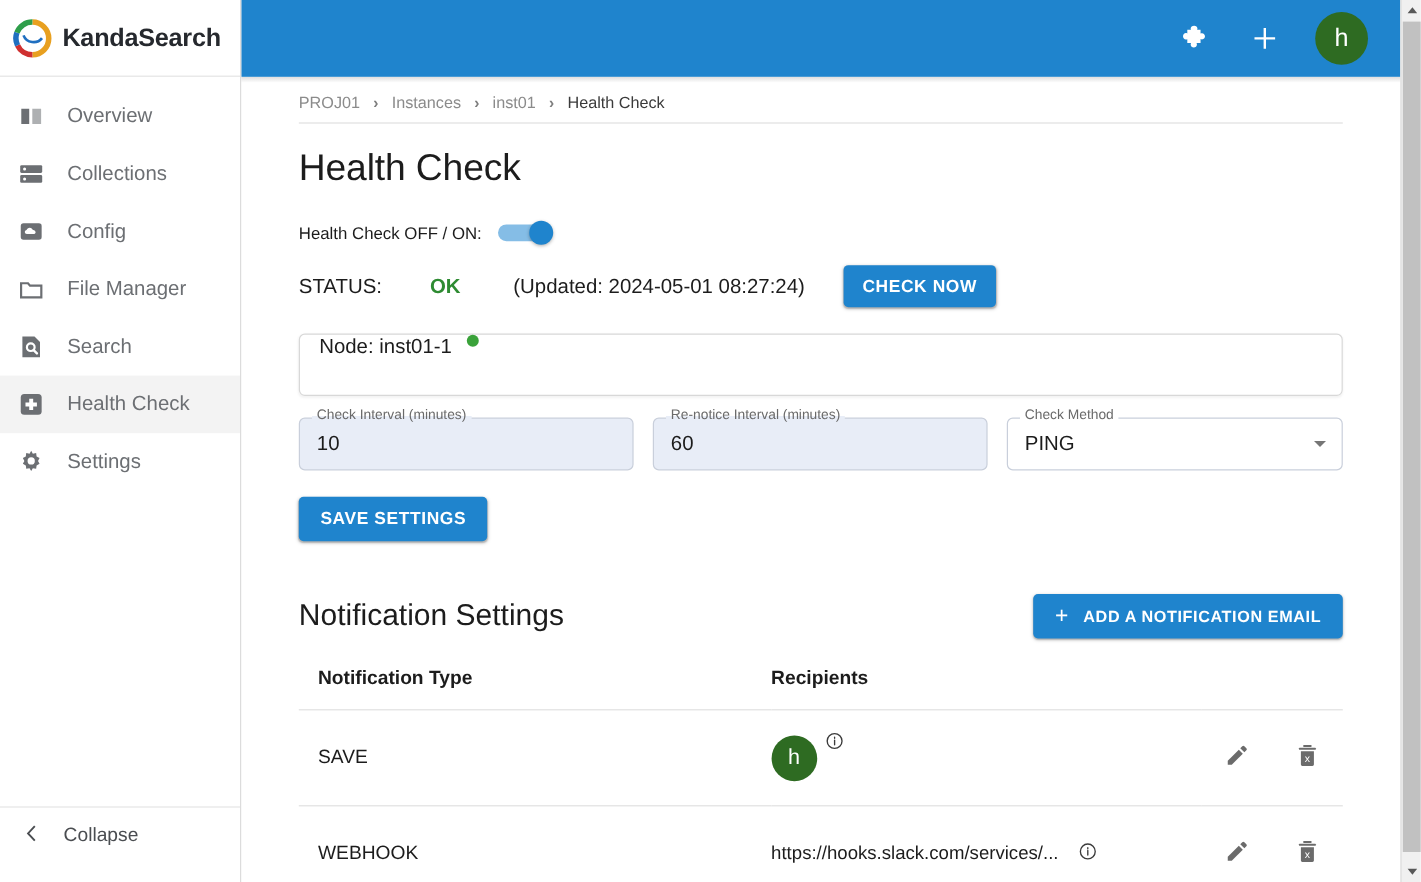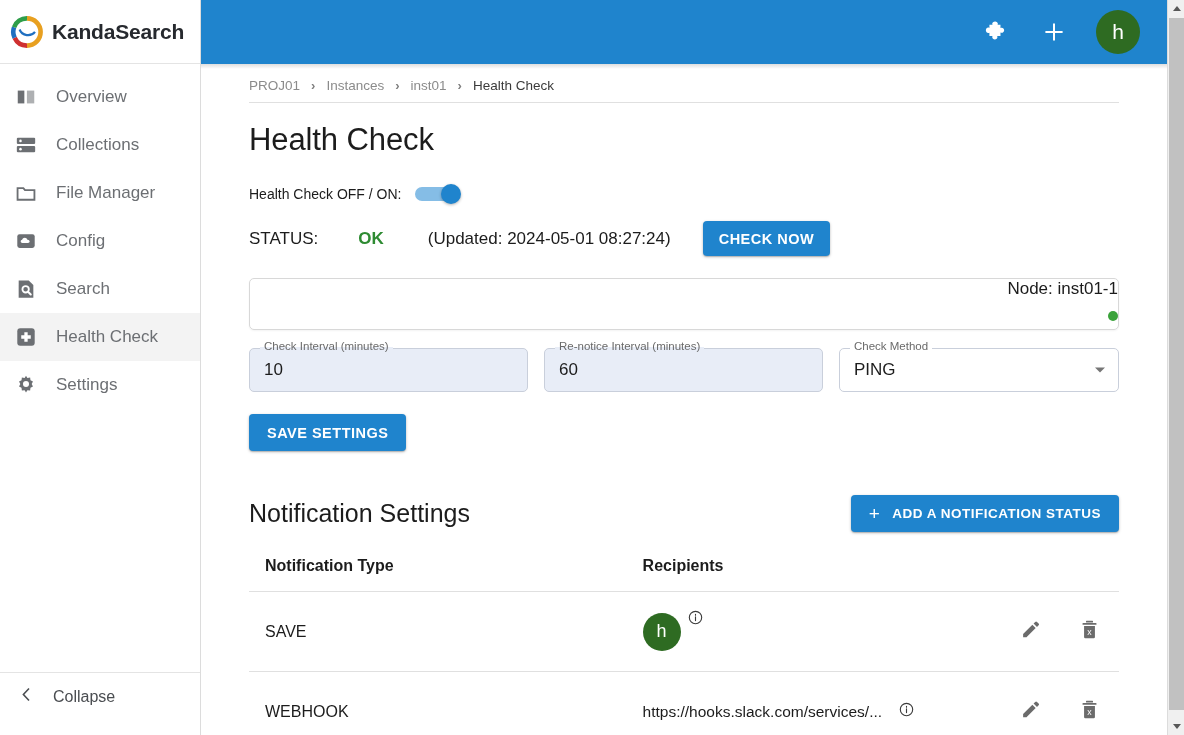--- a/index.html
+++ b/index.html
@@ -126,23 +126,22 @@
     box-shadow: 0 1px 3px rgba(0,0,0,0.25), 0 1px 1px rgba(0,0,0,0.14);
   }
   .btn-check-now {
     margin-left: 32px; height: 35px; padding: 0 16px;
     font-size: 14.5px; font-weight: bold;
   }
 
   .node-panel {
     margin-top: 22px; height: 52px;
     border: 1px solid #d8d8d8; border-radius: 5px;
-    display: flex; align-items: flex-end; padding-left: 16px; gap: 12px;
+    display: flex; align-items: flex-start; padding-left: 16px; gap: 12px;
     box-shadow: 0 1px 2px rgba(0,0,0,0.05);
-    flex-direction: column;
   }
   .node-text { font-size: 17px; color: #1c1c1c; }
   .node-dot { width: 10px; height: 10px; border-radius: 50%; background: #3aa23a; }
 
   .fields-row { display: flex; gap: 16px; margin-top: 18px; }
   .field {
     position: relative; height: 44px;
     border: 1px solid #c9cfdb; border-radius: 5px;
   }
   .field.filled { background: #e8edf7; }
@@ -266,34 +265,34 @@
               <rect x="2" y="4" width="20" height="7" rx="1.2"></rect>
               <rect x="2" y="13" width="20" height="7" rx="1.2"></rect>
               <circle cx="6" cy="7.5" r="1.4" fill="#fff"></circle>
               <circle cx="6" cy="16.5" r="1.4" fill="#fff"></circle>
             </svg>
         </span>
         <span class="nav-label">Collections</span>
       </div>
       <div class="nav-item">
         <span class="nav-icon">
-          <svg width="22" height="22" viewBox="0 0 24 24" fill="none" stroke="#6c6f73" stroke-width="2">
-              <path d="M2.8 6.6h6.3l1.8 2.2h10.3v10.6H2.8z"></path>
-            </svg>
-        </span>
-        <span class="nav-label">File Manager</span>
-      </div>
-      <div class="nav-item">
-        <span class="nav-icon">
           <svg width="22" height="22" viewBox="0 0 24 24">
               <rect x="2.5" y="4.5" width="19" height="15" rx="2.5" fill="#6c6f73"></rect>
               <path d="M8 14.2c-1 0-1.8-.8-1.8-1.8 0-.9.7-1.7 1.6-1.8.3-1.3 1.5-2.2 2.9-2.2 1.3 0 2.5.9 2.8 2.1h.3c1.2 0 2.2 1 2.2 2.1 0 .9-.8 1.6-1.8 1.6z" fill="#fff"></path>
             </svg>
         </span>
         <span class="nav-label">Config</span>
+      </div>
+      <div class="nav-item">
+        <span class="nav-icon">
+          <svg width="22" height="22" viewBox="0 0 24 24" fill="none" stroke="#6c6f73" stroke-width="2">
+              <path d="M2.8 6.6h6.3l1.8 2.2h10.3v10.6H2.8z"></path>
+            </svg>
+        </span>
+        <span class="nav-label">File Manager</span>
       </div>
       <div class="nav-item">
         <span class="nav-icon">
           <svg width="22" height="22" viewBox="0 0 24 24">
               <path d="M4 2.6h11l5 5v14H4z" fill="#6c6f73"></path>
               <circle cx="11.6" cy="12.3" r="3.5" fill="none" stroke="#fff" stroke-width="2"></circle>
               <path d="M14.2 15l3 3" stroke="#fff" stroke-width="2.2" stroke-linecap="round"></path>
             </svg>
         </span>
         <span class="nav-label">Search</span>
@@ -393,21 +392,21 @@
           <span class="field-caret"></span>
         </div>
       </div>
 
       <button class="btn btn-save">SAVE SETTINGS</button>
 
       <div class="section-head">
         <h2 class="section-title">Notification Settings</h2>
         <button class="btn btn-add">
           <span class="plus-glyph">+</span>
-          <span>ADD A NOTIFICATION STATUS</span>
+          <span>ADD A NOTIFICATION EMAIL</span>
         </button>
       </div>
 
       <table class="notif">
         <thead>
           <tr>
             <th class="col-type">Notification Type</th>
             <th class="col-recip">Recipients</th>
             <th class="col-edit"></th>
             <th class="col-del"></th>

